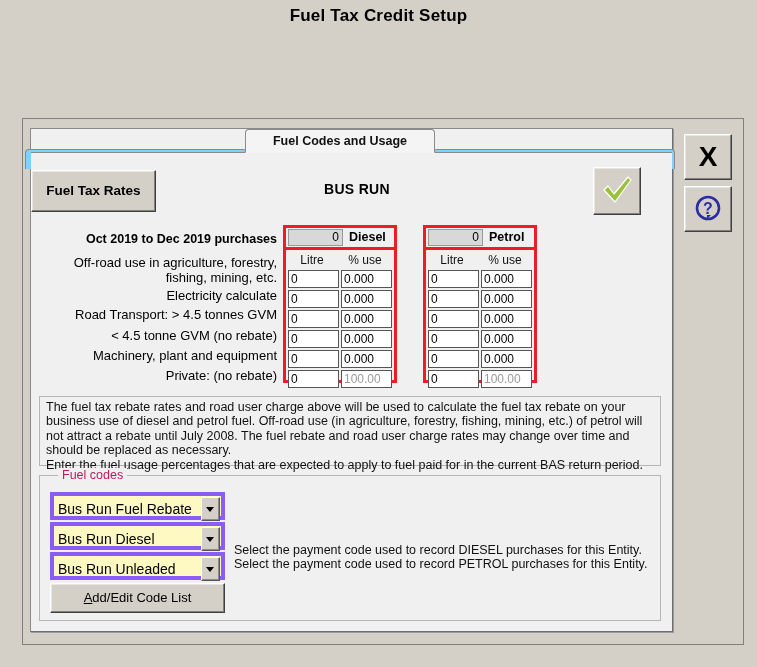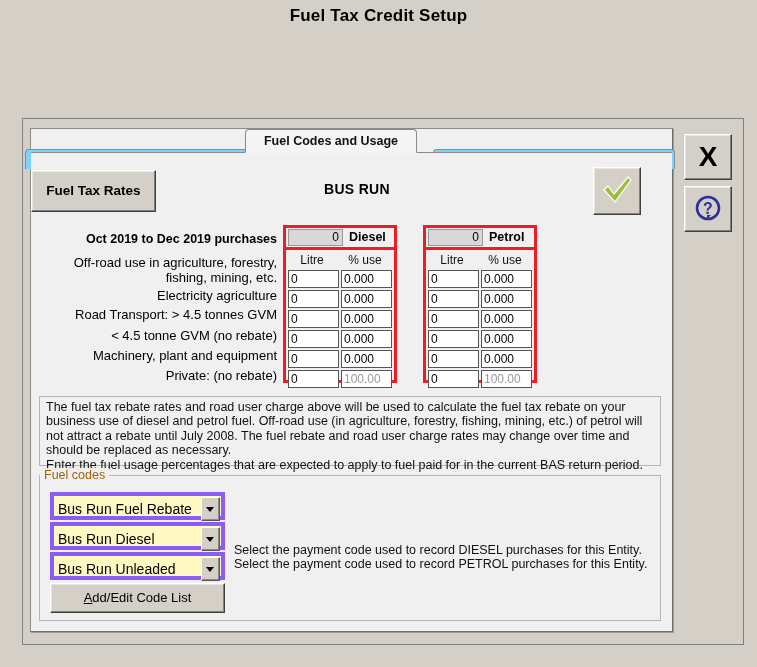--- a/index.html
+++ b/index.html
@@ -84,21 +84,21 @@
   .tab.active {
     top: 0px;
     height: 24px;
     line-height: 22px;
     font-weight: bold;
     background: #f4f4f4;
     border-bottom: 1px solid #f4f4f4;
     z-index: 5;
   }
   #tab-0 { left: -6px;  width: 222px; }
-  #tab-1 { left: 214px; width: 172px; }
+  #tab-1 { left: 214px; width: 190px; }
   #tab-2 { left: 402px; width: 242px; }
 
   
   #tab-content {
     position: absolute;
     left: 0;
     top: 23px;
     right: 0;
     bottom: 0;
     background: #f0f0f0;
@@ -301,26 +301,26 @@
     left: 8px;
     top: 322px;
     width: 622px;
     height: 146px;
     border: 1px solid #b5b5b5;
     box-sizing: border-box;
     background: transparent;
   }
   #fuel-codes-legend {
     position: absolute;
-    left: 0;
+    left: 18px;
     top: -8px;
     background: #f0f0f0;
     padding: 0 4px;
     font-size: 12.5px;
-    color: #a16207;
+    color: #be185d;
   }
 
   .combo {
     position: absolute;
     left: 10px;
     width: 175px;
     height: 28px;
     background: #fef9c3;
     border: 4px solid #8b5cf6;
     box-sizing: border-box;
@@ -435,21 +435,21 @@
           <path d="M4 17 L8 13 L14 21 L28 4 L31 7 L15 29 Z" fill="#9ac03c" stroke="#ffffff" stroke-width="1.2" stroke-linejoin="round"></path>
         </svg>
       </span>
     </div>
 
     <div id="grid">
 
       <div id="label-header">Oct 2019 to Dec 2019 purchases</div>
 
       <div class="lbl" id="lbl-0">Off-road use in agriculture, forestry, fishing, mining, etc.</div>
-      <div class="lbl" id="lbl-1">Electricity agriculture</div>
+      <div class="lbl" id="lbl-1">Electricity calculate</div>
       <div class="lbl" id="lbl-2">Road Transport: &gt; 4.5 tonnes GVM</div>
       <div class="lbl" id="lbl-3">&lt; 4.5 tonne GVM (no rebate)</div>
       <div class="lbl" id="lbl-4">Machinery, plant and equipment</div>
       <div class="lbl" id="lbl-5">Private: (no rebate)</div>
 
       <div class="fuel-col" id="col-diesel">
         <div class="hdr-highlight"></div>
         <div class="body-highlight"></div>
 
         <div class="total-box">0</div>

